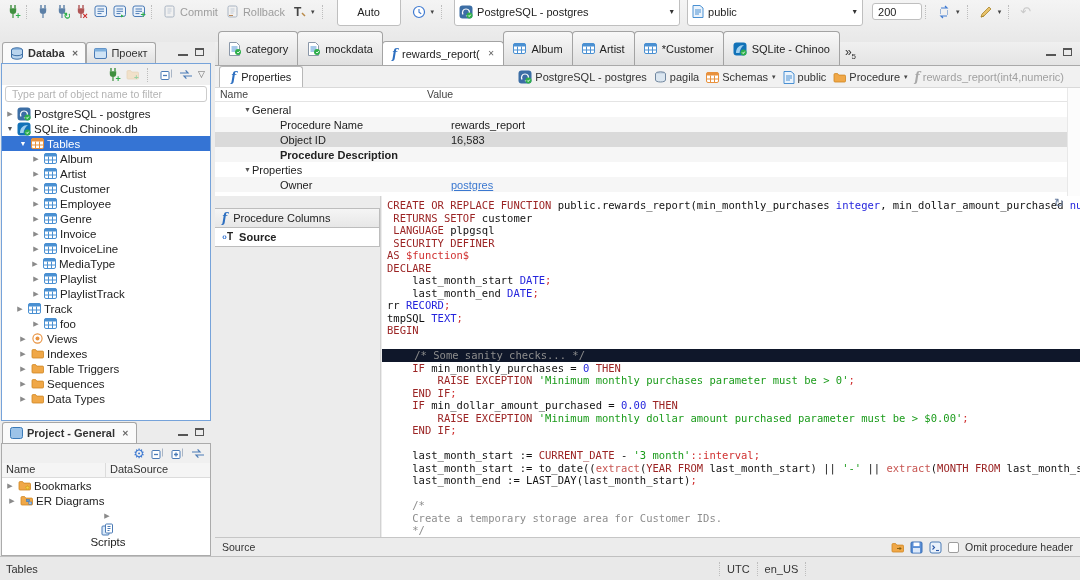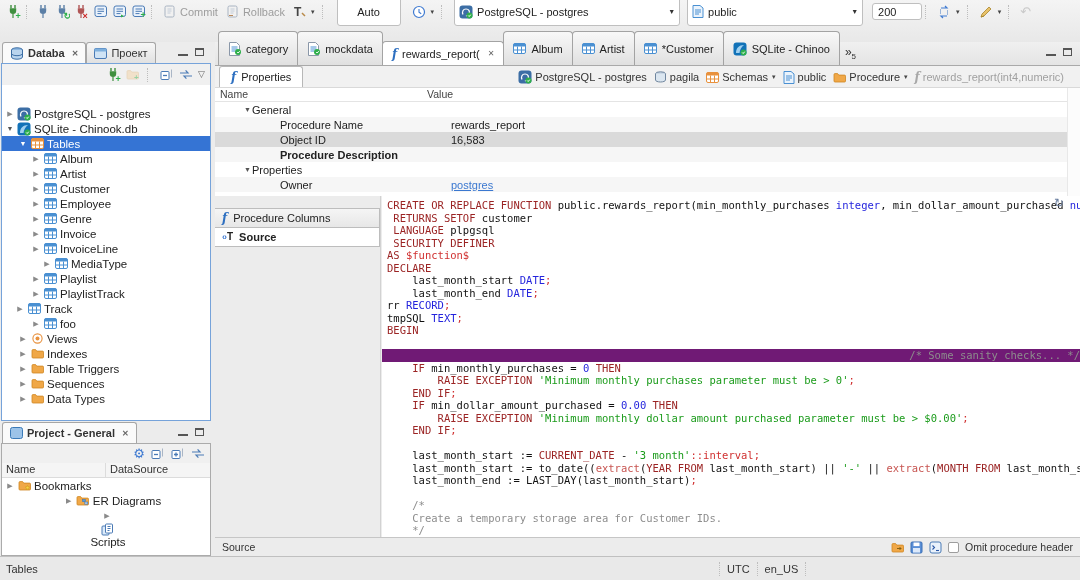--- a/index.html
+++ b/index.html
@@ -94,21 +94,21 @@
 .grid-scroll{position:absolute;right:0;top:0;width:13px;bottom:0;background:#fcfcfc;border-left:1px solid #e8e8e8;}
 
 
 .editor-body{position:absolute;top:154px;left:0;right:0;bottom:19px;background:#ececec;overflow:hidden;}
 .subpanel{position:absolute;left:0;top:0;width:166px;bottom:0;background:#ececec;border-right:1px solid #d2d2d2;}
 .sub-btn{height:20px;display:flex;align-items:center;gap:6px;padding:0 7px;border:1px solid #bdbdbd;border-left:none;background:linear-gradient(#f5f5f5,#e7e7e7);margin-top:-1px;white-space:nowrap;}
 .sub-btn:first-child{margin-top:12px;}
 .sub-btn.active{background:#fff;font-weight:bold;}
 .code{position:absolute;left:167px;top:0;right:0;bottom:0;background:#fff;overflow:hidden;font-family:"DejaVu Sans Mono",monospace;font-size:10.5px;line-height:12.5px;color:#111;padding:3px 0 0 5px;}
 .cl{white-space:pre;min-height:12.5px;}
-.cl.hl{background:#701a75;margin-left:-5px;padding-left:7px;text-align:right;}
+.cl.hl{background:#0f172a;margin-left:-5px;padding-left:7px;}
 .c-k{color:#9b2424;}
 .c-t{color:#2424dd;}
 .c-n{color:#2424dd;}
 .c-s{color:#1a9b1a;}
 .c-c{color:#8d8d8d;}
 .c-r{color:#d03030;}
 .c-f{color:#c75450;}
 .code-refresh{position:absolute;top:1px;right:16px;color:#6b7fa0;font-size:12px;line-height:12px;}
 .editor-footer{position:absolute;left:0;right:0;bottom:0;height:19px;background:#ececec;border-top:1px solid #c6c6c6;display:flex;align-items:center;padding:0 7px;font-size:10.5px;color:#333;}
 .ef-right{margin-left:auto;display:flex;align-items:center;gap:6px;}
@@ -324,20 +324,21 @@
                 <path d="M11.5 1.5v8" stroke="#aab6c6"></path>
               </svg>
             </span>
           <span class="gi" id="icLink1">
               <svg width="14" height="11" viewBox="0 0 14 11" fill="none">
                 <path d="M1 4h8l-2.4-2.6M13 7H5l2.4 2.6" stroke="#4a7ab5" stroke-width="1.2"></path>
               </svg>
             </span>
           <span class="gi" style="color:#666;font-size:9px;">▽</span>
         </div>
+        <input class="filter-input" placeholder="Type part of object name to filter" style="">
         <div class="tree" id="navTree">
             <div class="tree-row" style="padding-left: 2px;">
               <span class="tw collapsed">▶</span>
               <span class="ticon">
                 <svg width="14" height="14" viewBox="0 0 14 14" fill="none">
                   <rect x="0.5" y="0.5" width="13" height="13" rx="3" fill="#3c6ea5"></rect>
                   <path d="M4 9.5C2.8 7 4 4 7 4s4.2 2.6 3 5.2c-.7 1.5-2 1.9-3 1.3" stroke="#fff" stroke-width="1.2"></path>
                   <circle cx="10.5" cy="10.5" r="3" fill="#2eaf4b"></circle>
                   <path d="M9.2 10.5l1 1 1.5-1.8" stroke="#fff" stroke-width="1"></path>
                 </svg>
@@ -437,21 +438,21 @@
               <span class="tw collapsed">▶</span>
               <span class="ticon">
                 <svg width="13" height="11" viewBox="0 0 13 11" fill="none">
                   <rect x="0.5" y="0.5" width="12" height="10" rx="1.5" fill="#fff" stroke="#4a90d2"></rect>
                   <rect x="0.5" y="0.5" width="12" height="3" rx="1" fill="#4a90d2"></rect>
                   <path d="M4.5 3.5v7M8.5 3.5v7M0.5 7h12" stroke="#4a90d2"></path>
                 </svg>
               </span>
               <span class="tlabel">InvoiceLine</span>
             </div>
-            <div class="tree-row" style="padding-left: 39px;">
+            <div class="tree-row" style="padding-left: 27px;">
               <span class="tw collapsed">▶</span>
               <span class="ticon">
                 <svg width="13" height="11" viewBox="0 0 13 11" fill="none">
                   <rect x="0.5" y="0.5" width="12" height="10" rx="1.5" fill="#fff" stroke="#4a90d2"></rect>
                   <rect x="0.5" y="0.5" width="12" height="3" rx="1" fill="#4a90d2"></rect>
                   <path d="M4.5 3.5v7M8.5 3.5v7M0.5 7h12" stroke="#4a90d2"></path>
                 </svg>
               </span>
               <span class="tlabel">MediaType</span>
             </div>
@@ -595,21 +596,21 @@
             <div class="tree-row" style="padding-left: 2px;">
               <span class="tw collapsed">▶</span>
               <span class="ticon">
                 <svg width="13" height="11" viewBox="0 0 13 11" fill="none">
                   <path d="M1 2.6Q1 1.6 2 1.6h2.6l1.2 1.5h5.7q1 0 1 1v5q0 .9-1 .9H2q-1 0-1-.9z" fill="#f0a848" stroke="#cf8622" stroke-width="0.8"></path>
                   <path d="M9.5 5.5l.7 1.4 1.5.2-1.1 1 .3 1.5-1.4-.7-1.4.7.3-1.5-1.1-1 1.5-.2z" fill="#f7d148" stroke="#c99b12" stroke-width="0.5"></path>
                 </svg>
               </span>
               <span class="tlabel">Bookmarks</span>
             </div>
-            <div class="tree-row" style="padding-left: 12px; justify-content: center;">
+            <div class="tree-row" style="padding-left: 4px;">
               <span class="tw collapsed">▶</span>
               <span class="ticon">
                 <svg width="13" height="11" viewBox="0 0 13 11" fill="none">
                   <path d="M1 2.6Q1 1.6 2 1.6h2.6l1.2 1.5h5.7q1 0 1 1v5q0 .9-1 .9H2q-1 0-1-.9z" fill="#f0a848" stroke="#cf8622" stroke-width="0.8"></path>
                   <rect x="6.5" y="4.5" width="3" height="2.2" fill="#5b9bd5" stroke="#2d6fc0" stroke-width="0.5"></rect>
                   <rect x="8.8" y="7" width="3" height="2.2" fill="#a9c9ea" stroke="#2d6fc0" stroke-width="0.5"></rect>
                 </svg>
               </span>
               <span class="tlabel">ER Diagrams</span>
             </div>

